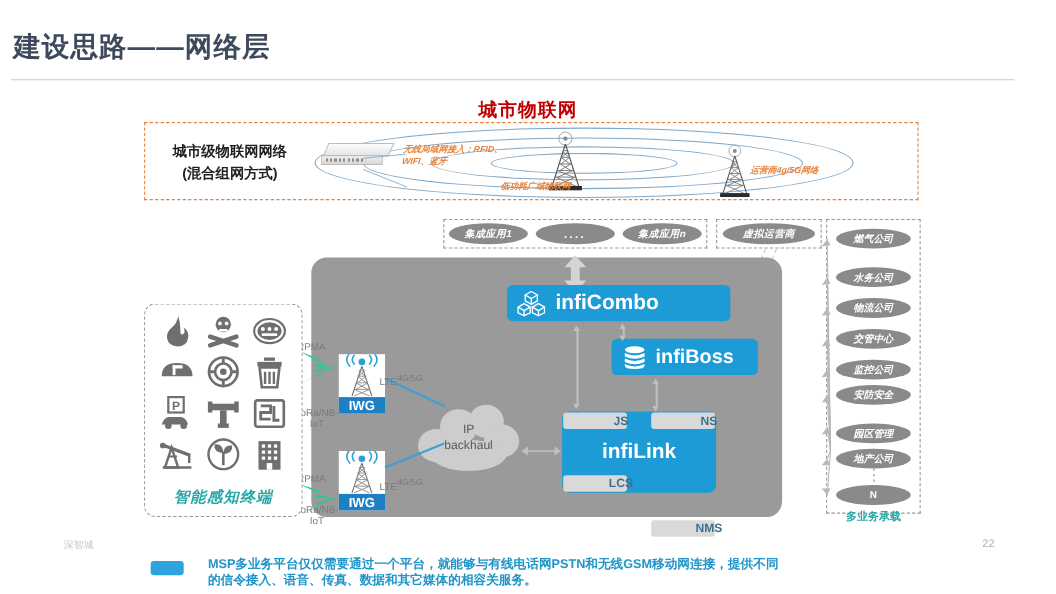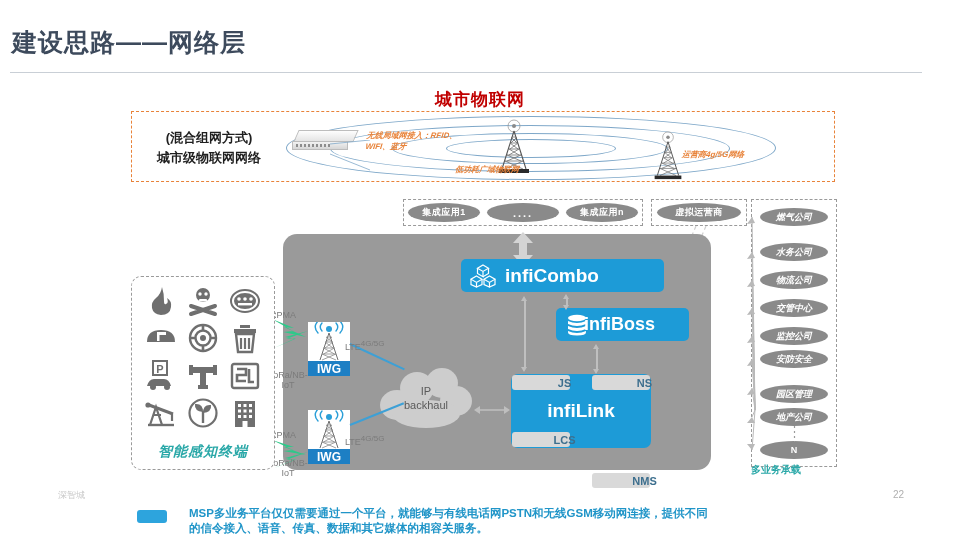--- a/index.html
+++ b/index.html
@@ -75,21 +75,21 @@
 
   
   .dashed-grey-box {
     position:absolute; border:1px dashed #9a9a9a;
   }
   #apps-box { left:403px; top:199px; width:240px; height:27px; }
   #vno-box  { left:651px; top:199px; width:96px;  height:27px; }
 
   .grey-pill {
     position:absolute; background:#8a8a8a; border-radius:50%;
-    color:#ffffff; font-weight:bold; 
+    color:#ffffff; font-weight:bold; font-style:italic;
     font-size:9px; text-align:center; white-space:nowrap;
     display:flex; align-items:center; justify-content:center;
     letter-spacing:0.5px;
   }
   #pill-app1 { left:408px; top:203px; width:72px; height:19px; }
   #pill-dots { left:487px; top:203px; width:72px; height:19px; font-size:11px; letter-spacing:2px;}
   #pill-appn { left:566px; top:203px; width:72px; height:19px; }
   #pill-vno  { left:657px; top:203px; width:84px; height:19px; }
 
   
@@ -99,21 +99,21 @@
   }
   .op-pill {
     position:absolute; left:760px; width:68px; height:18px;
     background:#8a8a8a; border-radius:50%;
     color:#fff; font-weight:bold; font-style:italic; font-size:9px;
     display:flex; align-items:center; justify-content:center; white-space:nowrap;
   }
   .op-pill.plain { font-style:normal; font-weight:bold; }
   #right-col-label {
     position:absolute; left:751px; top:463px; width:86px;
-    text-align:left; font-size:10px; font-weight:bold; color:#2aa8a8;
+    text-align:center; font-size:10px; font-weight:bold; color:#2aa8a8;
   }
 
   
   #core-panel {
     position:absolute; left:283px; top:234px; width:428px; height:236px;
     background:#9a9a9a; border-radius:14px;
   }
 
   
   #combo-updown {
@@ -124,21 +124,21 @@
     position:absolute; background:#1d9bd7; border-radius:5px;
     color:#ffffff; font-weight:bold;
     display:flex; align-items:center;
   }
   #card-infiCombo {
     left:461px; top:259px; width:203px; height:33px;
     padding-left:44px; font-size:19px;
   }
   #card-infiBoss {
     left:556px; top:308px; width:133px; height:33px;
-    padding-left:28px; font-size:18px;
+    padding-left:40px; font-size:18px;
   }
   #icon-cubes { position:absolute; left:470px; top:264px; width:26px; height:24px; }
   #icon-db    { position:absolute; left:566px; top:314px; width:22px; height:22px; }
 
   #card-infiLink {
     left:511px; top:374px; width:140px; height:74px;
     background:#1d9bd7; border-radius:7px;
   }
   #card-infiLink .title {
     position:absolute; left:0; top:26px; width:100%;
@@ -241,22 +241,22 @@
 </head>
 <body>
 
 <div id="page-title">建设思路——网络层</div>
 <div id="title-rule"></div>
 
 <div id="iot-heading">城市物联网</div>
 
 <div id="network-box"></div>
 <div id="network-box-label">
+  <div>城市级物联网网络</div>
   <div>(混合组网方式)</div>
-  <div>城市级物联网网络</div>
 </div>
 
 <div class="ripple" style="left:286px; top:116px; width:490px; height:64px;"></div>
 <div class="ripple" style="left:330px; top:125px; width:400px; height:47px;"></div>
 <div class="ripple" style="left:392px; top:133px; width:276px; height:31px;"></div>
 <div class="ripple" style="left:446px; top:139px; width:170px; height:19px;"></div>
 
 <div id="switch-device">
   <div class="top"></div>
   <div class="front"></div>

